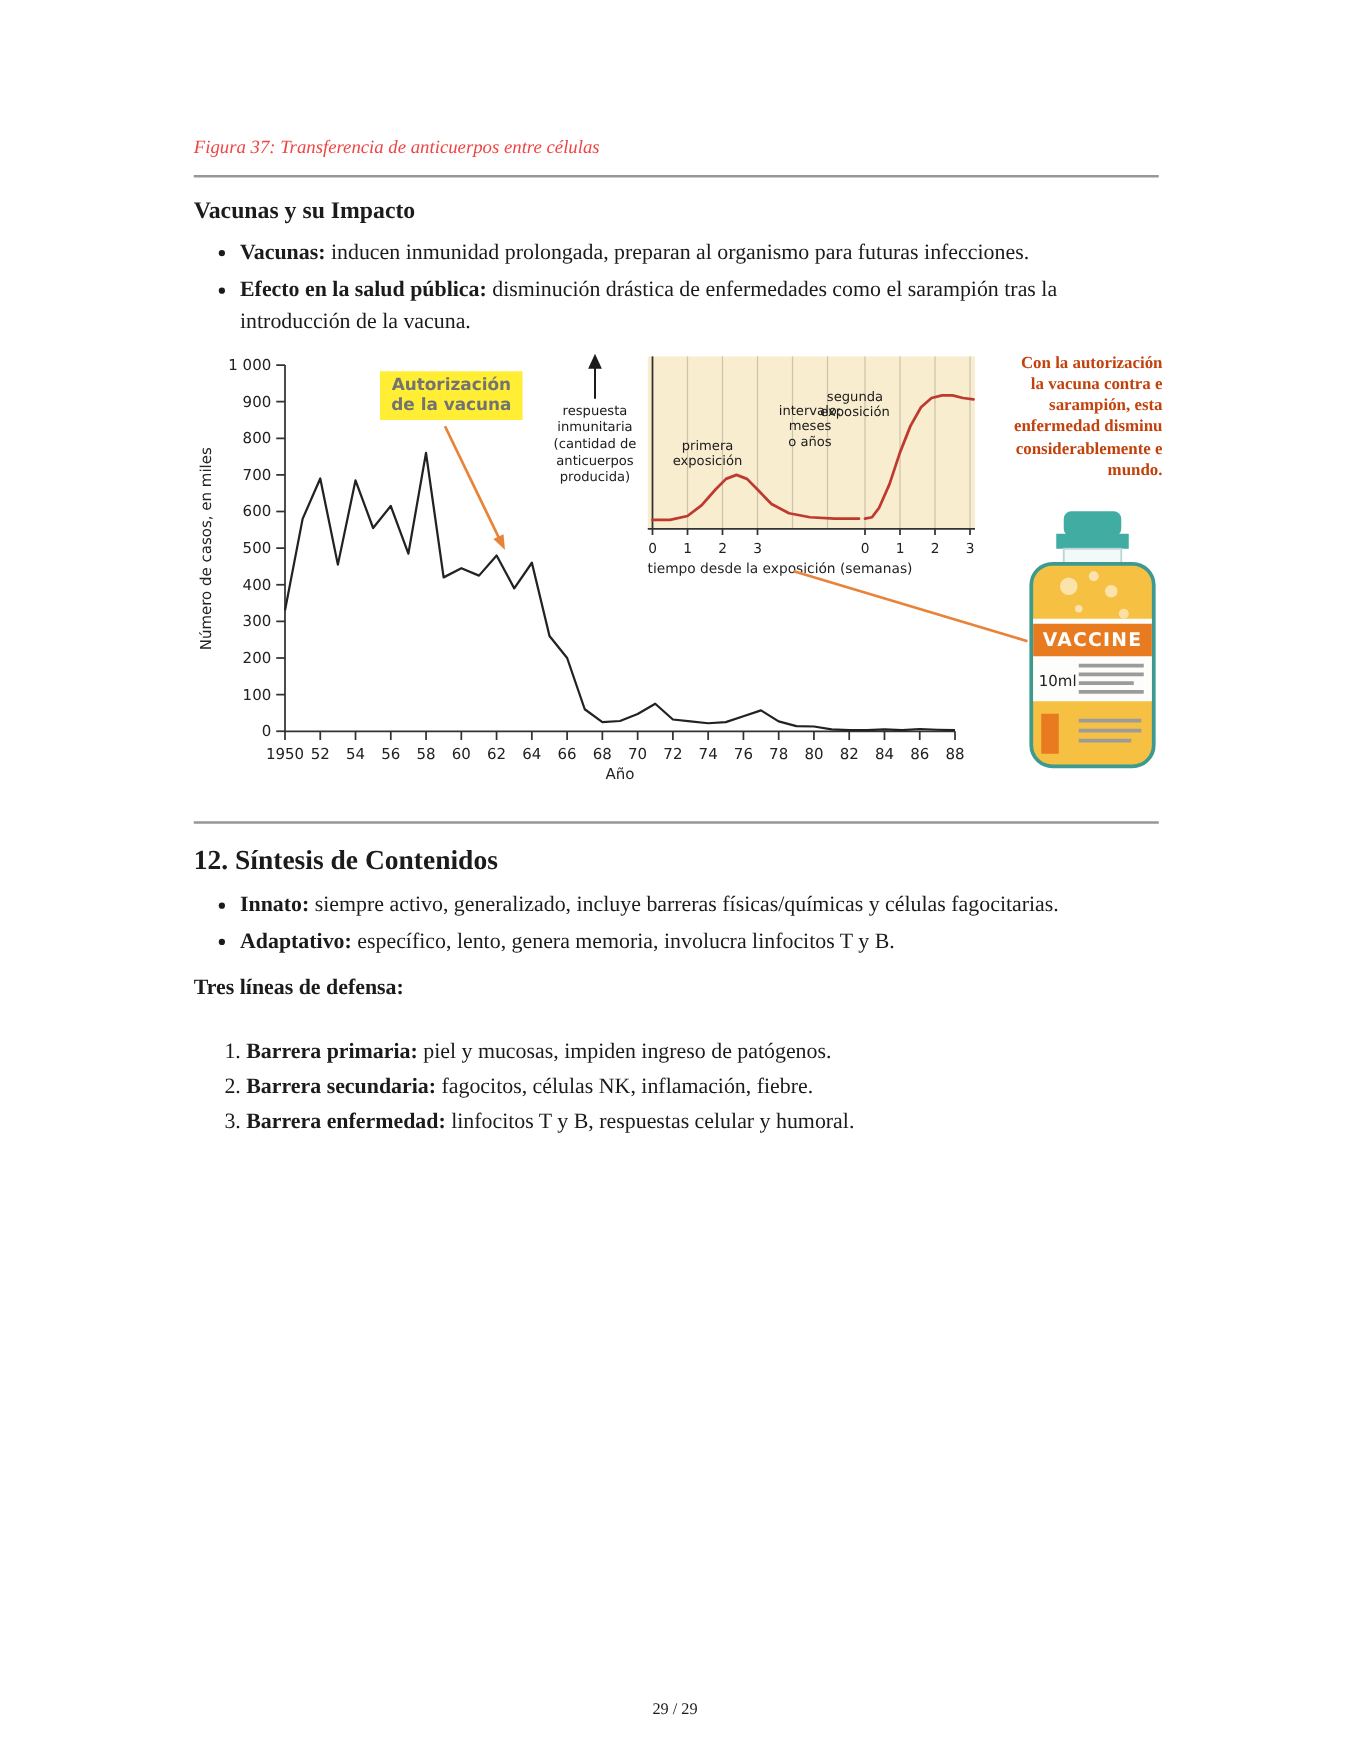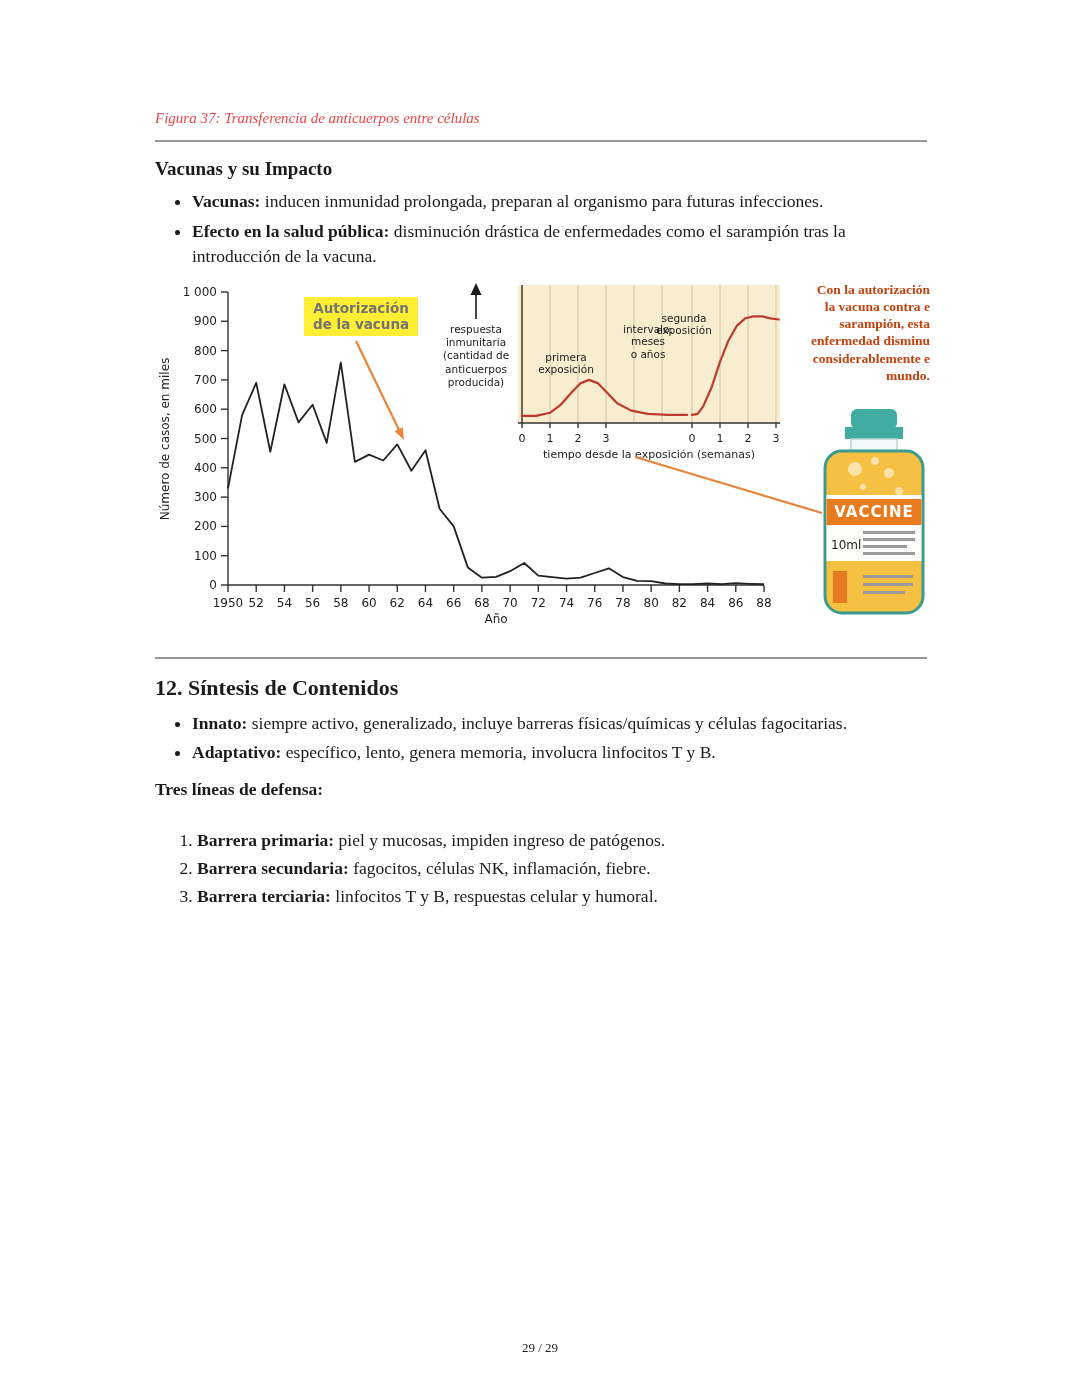--- a/index.html
+++ b/index.html
@@ -39,34 +39,34 @@
   }
   .up-arrow { position:absolute; left:278px; top:2px; }
   .response-label { position:absolute; left:278px; top:44px; width:86px; text-align:center; font-size:10.5px; line-height:1.28; }
 
   .inset { position:absolute; left:363px; top:6px; width:262px; }
   .inset svg { display:block; }
   .inset-label { position:absolute; font-size:10.5px; line-height:1.22; text-align:center; color:#1b1b1b; }
   .lbl-primera { left:16px; top:66px; width:64px; }
   .lbl-intervalo { left:66px; top:38px; width:64px;margin-left:32px; }
   .lbl-segunda { left:128px; top:27px; width:76px; }
-  .inset-caption { text-align:center; font-size:11px; margin-top:3px; width:262px; color:#222; }
+  .inset-caption { text-align:left; font-size:11px; margin-top:3px; width:262px; color:#222; }
 
   .side-note {
     position:absolute; left:613px; top:2px; width:162px; text-align:right;
     font-family:"Liberation Serif", serif; font-weight:700; font-size:13.5px;
     line-height:1.28; color:#c2410c;
   }
   .connector { position:absolute; left:478px; top:176px; }
   .vial { position:absolute; left:662px; top:124px; }
   .vaccine-text { font-family:"DejaVu Sans", sans-serif; font-size:15px; font-weight:700; fill:#ffffff; letter-spacing:1px; }
   .vial-small { font-family:"DejaVu Sans", sans-serif; font-size:12px; fill:#222; }
 
   .page-footer {
-    position:absolute; left:0; bottom:41px; width:1080px; text-align:center;
+    position:absolute; left:0; bottom:22px; width:1080px; text-align:center;
     font-size:13px; color:#1b1b1b;
   }
 </style>
 </head>
 <body>
 
 <div class="content">
 
   <div class="caption">Figura 37: Transferencia de anticuerpos entre células</div>
   <hr class="rule">
@@ -251,19 +251,19 @@
   <ul class="lead-list" style="margin-bottom:14px;">
     <li><span class="lead">Innato:</span><span> siempre activo, generalizado, incluye barreras físicas/químicas y células fagocitarias.</span></li>
     <li><span class="lead">Adaptativo:</span><span> específico, lento, genera memoria, involucra linfocitos T y B.</span></li>
   </ul>
 
   <p class="defensas-title">Tres líneas de defensa:</p>
 
   <ol class="defensa-list">
     <li><span class="lead">Barrera primaria:</span><span> piel y mucosas, impiden ingreso de patógenos.</span></li>
     <li><span class="lead">Barrera secundaria:</span><span> fagocitos, células NK, inflamación, fiebre.</span></li>
-    <li><span class="lead">Barrera terciaria:</span><span> linfocitos T y B, respuestas celular y humoral.</span></li>
+    <li><span class="lead">Barrera enfermedad:</span><span> linfocitos T y B, respuestas celular y humoral.</span></li>
   </ol>
 
 
 </div>
 
 <div class="page-footer">29 / 29</div>
 
 </body></html>

